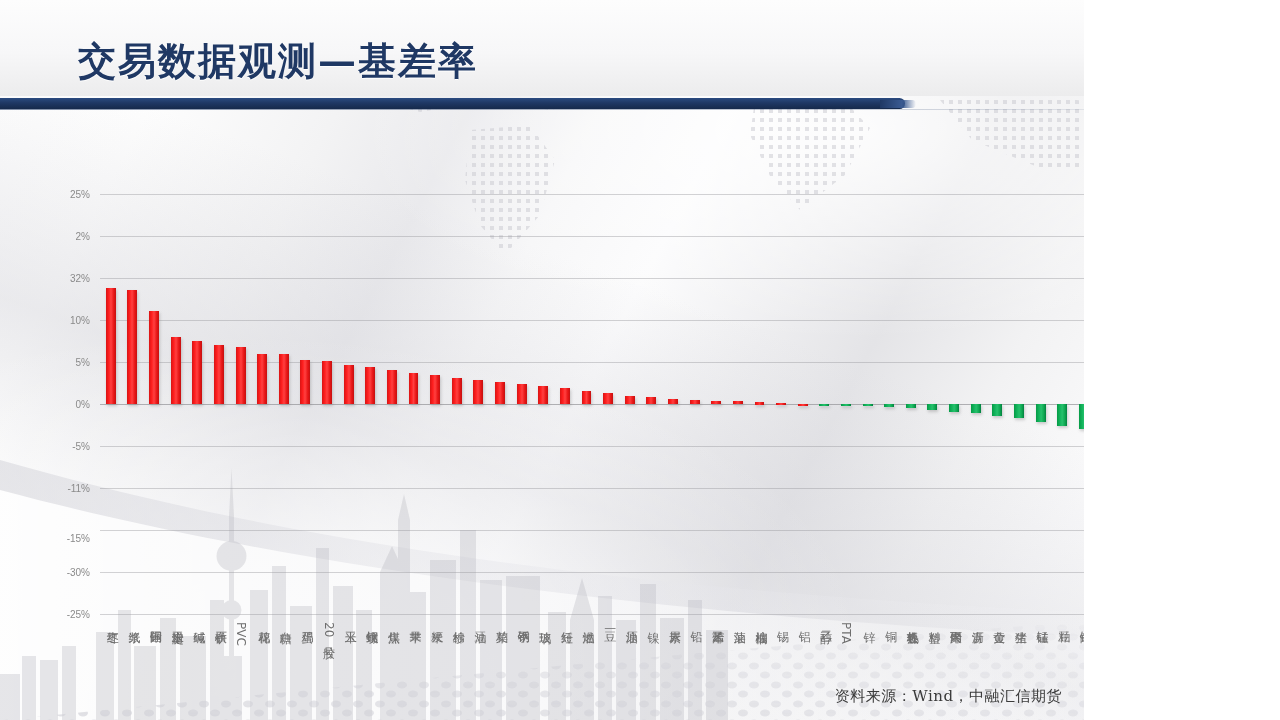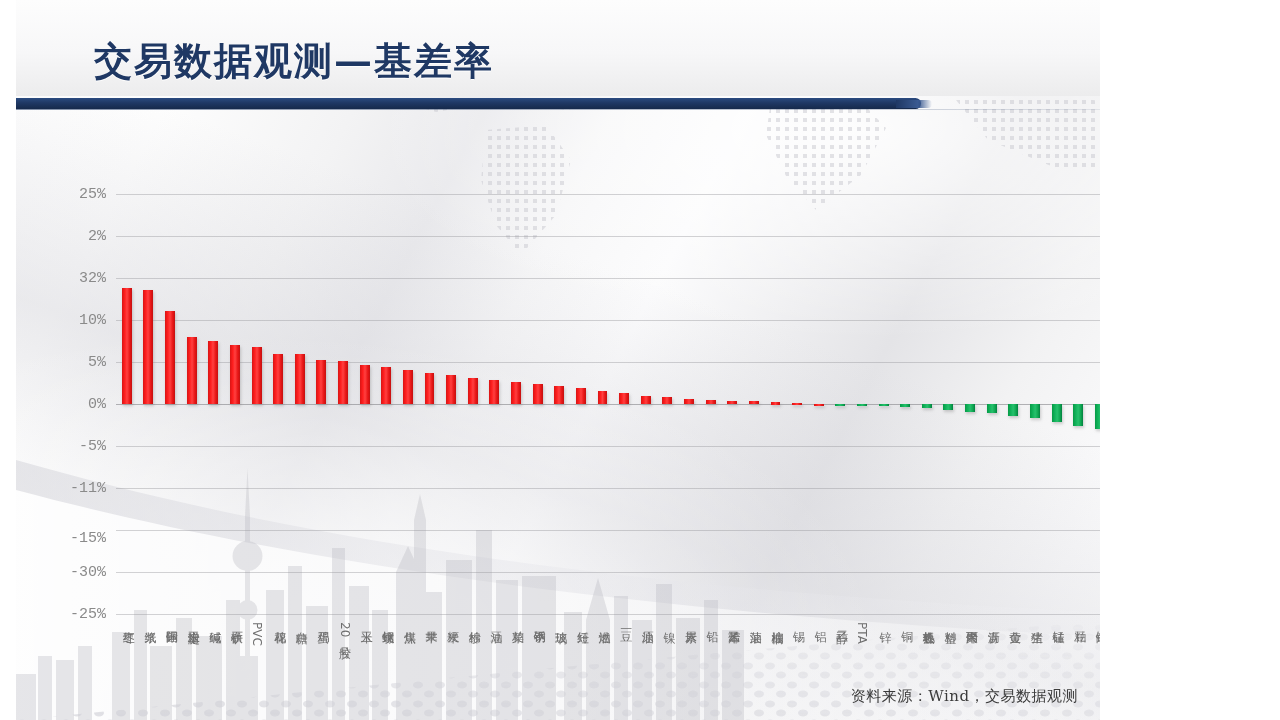--- a/index.html
+++ b/index.html
@@ -10,21 +10,20 @@
   }
   #slide {
     position: relative;
     width: 1084px; height: 720px;
     background:
       linear-gradient(118deg,
         #ffffff 0%, #fdfdfd 14%, #f3f3f4 27%, #e9e9ec 36%,
         #f6f6f7 45%, #fbfbfc 54%, #eeeef0 64%, #e4e4e7 72%,
         #f2f2f3 82%, #fafafb 92%, #ffffff 100%);
     overflow: hidden;
-    margin-left: 16px;
   }
   
   .bg-sheen {
     position:absolute; left:0; right:0; top:0; bottom:0;
     background:
       radial-gradient(ellipse 700px 300px at 78% 18%, rgba(255,255,255,.85), rgba(255,255,255,0) 70%),
       radial-gradient(ellipse 900px 420px at 20% 88%, rgba(255,255,255,.75), rgba(255,255,255,0) 72%),
       linear-gradient(200deg, rgba(235,235,238,0) 40%, rgba(210,210,216,.45) 62%, rgba(255,255,255,0) 80%);
     pointer-events:none;
   }
@@ -90,22 +89,22 @@
     position:absolute;
     left:100px; top:64px; width:1146px; height:420px;
   }
   .gridline {
     position:absolute; left:0; width:100%; height:1px;
     background: rgba(150,150,155,.42);
   }
   .ylabel {
     position:absolute; right:calc(100% + 10px);
     transform: translateY(-50%);
-    font-family:Liberation Mono, monospace;
-    font-size:15px; color:#8a8a8a; white-space:nowrap;
+    font-family:Liberation Sans, sans-serif;
+    font-size:10px; color:#8a8a8a; white-space:nowrap;
   }
   .zeroline {
     position:absolute; left:0; width:100%; height:1px;
     background: rgba(140,140,145,.65);
   }
   .bar {
     position:absolute; bottom:auto;
     border-radius:0px;
   }
   .bar.pos {
@@ -369,14 +368,14 @@
         <div class="xtick" style="left: 1063.32px; top: 428px;">硅铁</div>
         <div class="bar neg" title="橡胶: -6%" style="left: 1086.97px; top: 210px; width: 9.94642px; height: 50.4px;"></div>
         <div class="xtick" style="left: 1084.94px; top: 428px;">橡胶</div>
         <div class="bar neg" title="LPG: -19.5%" style="left: 1108.59px; top: 210px; width: 9.94642px; height: 163.8px;"></div>
         <div class="xtick" style="left: 1106.57px; top: 428px;">LPG</div>
         <div class="bar neg" title="焦炭: -25.3%" style="left: 1130.22px; top: 210px; width: 9.94642px; height: 212.52px;"></div>
         <div class="xtick" style="left: 1128.19px; top: 428px;">焦炭</div>
       </div>
   </div>
 
-  <div class="source">资料来源：Wind，交易数据观测</div>
+  <div class="source">资料来源：Wind，中融汇信期货</div>
 </div>
 
 </body></html>

